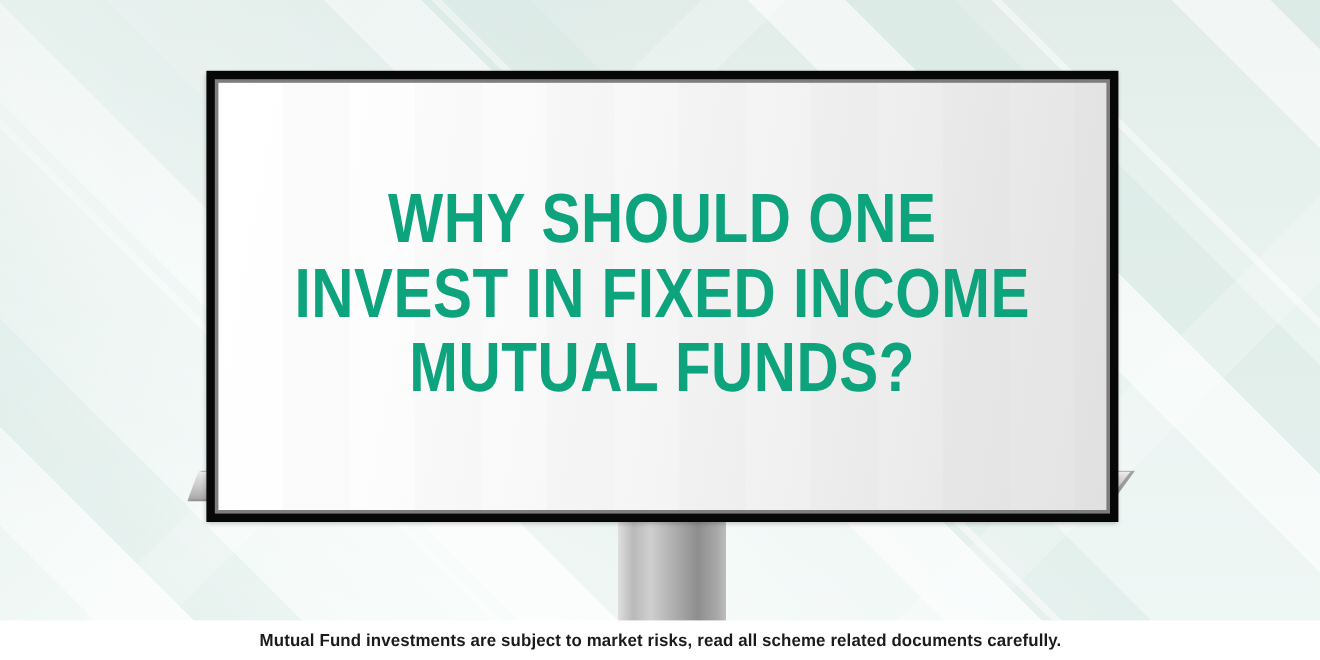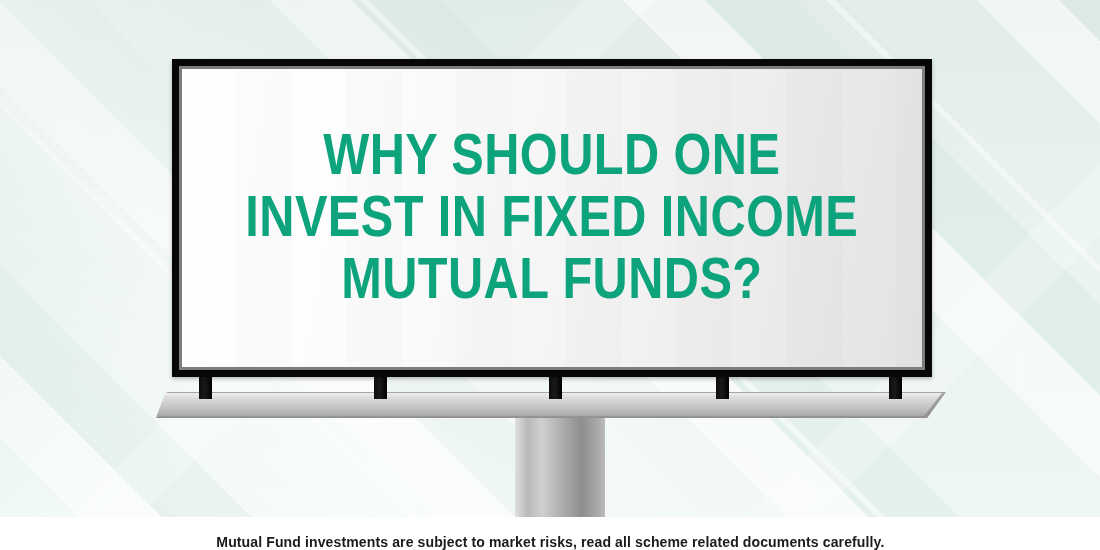--- a/index.html
+++ b/index.html
@@ -152,21 +152,21 @@
     height: 24px;
     background: linear-gradient(90deg, #0d0d0d 0%, #1a1a1a 45%, #000000 100%);
   }
 
   
   .board {
     position: absolute;
     left: 172px;
     top: 59px;
     width: 760px;
-    height: 318px;
+    height: 376px;
     background: #070707;
     box-shadow: 0 2px 4px rgba(0,0,0,0.25);
   }
   .board-inner-line {
     position: absolute;
     left: 7px;
     top: 7px;
     right: 7px;
     bottom: 7px;
     background: #7d7d7d;
@@ -213,21 +213,21 @@
 
   
   .disclaimer-bar {
     position: absolute;
     left: 0;
     top: 517px;
     width: 1100px;
     height: 33px;
     background: #ffffff;
     display: flex;
-    align-items: flex-end;
+    align-items: center;
     justify-content: center;
   }
   .disclaimer-text {
     font-family: "Liberation Sans Narrow", "Liberation Sans", sans-serif;
     font-weight: bold;
     font-size: 14.5px;
     color: #1b1b1b;
     letter-spacing: 0.1px;
     white-space: nowrap;
     transform: scaleX(0.97);

